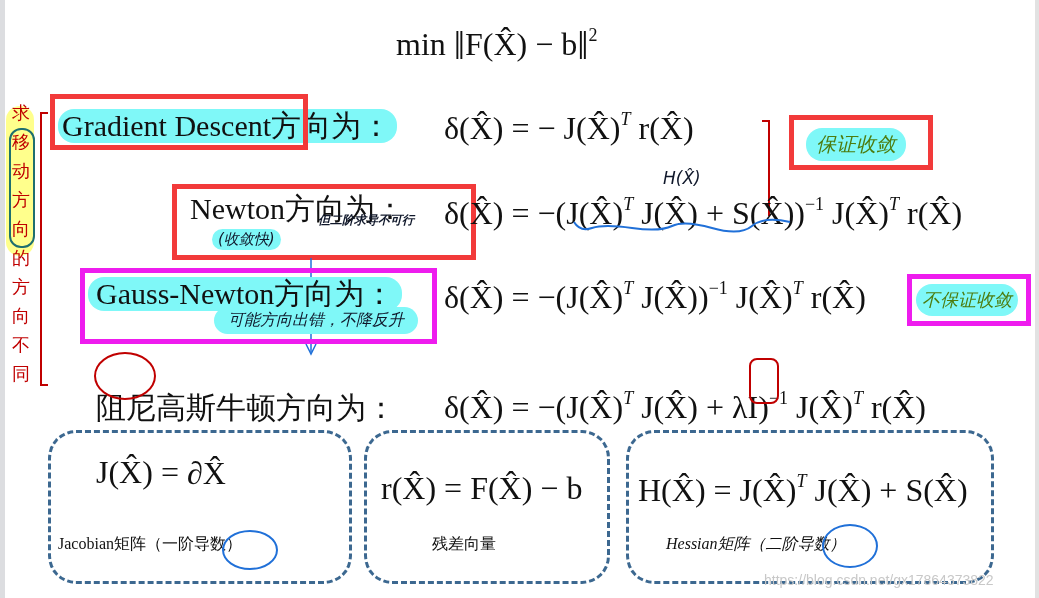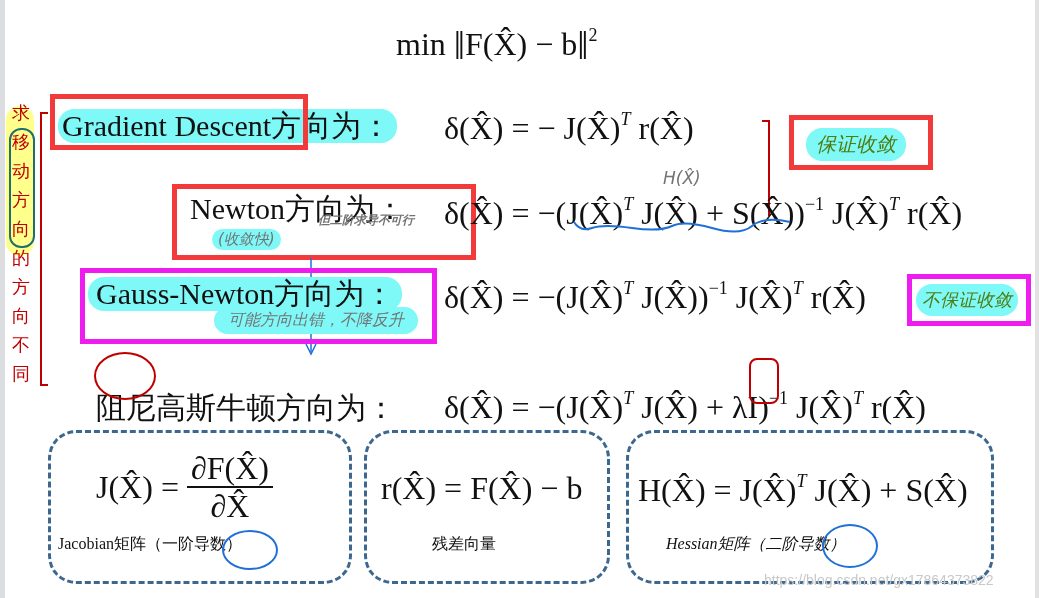--- a/index.html
+++ b/index.html
@@ -13,21 +13,21 @@
   .right-strip { position: absolute; right: 0; top: 0; width: 4px; height: 598px; background: #e2e2e2; }
   .abs { position: absolute; white-space: nowrap; }
   .math { font-family: "Liberation Serif", "DejaVu Serif", serif; font-size: 32px; line-height: 1; }
   sup.s { font-size: 18px; vertical-align: 14px; font-style: italic; }
   sup.n { font-size: 18px; vertical-align: 14px; }
   .hl { background: #7ff8f8; border-radius: 16px; }
   .label { font-size: 30px; line-height: 1; }
   .redbox { position: absolute; border: 5px solid #f23a3a; box-sizing: border-box; }
   .magbox { position: absolute; border: 5px solid #ee1cee; box-sizing: border-box; }
   .dashbox { position: absolute; border: 3px dashed #3c6890; border-radius: 28px; box-sizing: border-box; }
-  .hand-blue { color: #737373; font-family: "DejaVu Sans", sans-serif; font-style: italic; }
+  .hand-blue { color: #0f172a; font-family: "DejaVu Sans", sans-serif; font-style: italic; }
   .hand-red { color: #c00000; font-family: "DejaVu Sans", sans-serif; }
   .hand-dark { color: #4d7c0f; font-family: "DejaVu Sans", sans-serif; font-style: italic; }
   .caption { font-size: 16px; line-height: 1; }
   .frac { display: inline-block; vertical-align: middle; text-align: center; }
   .frac .num { display: block; border-bottom: 2px solid #111; padding: 0 4px 2px; }
   .frac .den { display: block; padding-top: 2px; }
   .watermark { color: #c8c8c8; font-family: "Liberation Sans", sans-serif; font-size: 14px; }
 </style>
 </head>
 <body>
@@ -100,21 +100,20 @@
 <div class="abs" style="left:94px; top:352px; width:58px; height:44px; border:2px solid #c00000; border-radius:50%;"></div>
 <div class="abs math" style="left:444px; top:363px;margin-top:26px;">
   <span>δ(X̂) = −(J(X̂)</span><sup class="s">T</sup><span> J(X̂) + λI)</span><sup class="n">−1</sup><span> J(X̂)</span><sup class="s">T</sup><span> r(X̂)</span>
 </div>
 <div class="abs" style="left:749px; top:358px; width:26px; height:42px; border:2px solid #c00000; border-radius:8px;"></div>
 
 <div class="dashbox" style="left:48px; top:430px; width:304px; height:154px;"></div>
 <div class="abs math" style="left:96px; top:452px;">
   <span style="vertical-align:middle;">J(X̂) =</span>
   <span class="frac">
-    <span class="num">∂F(X̂)</span>
     <span class="den">∂X̂</span>
   </span>
 </div>
 <div class="abs caption" style="left:58px; top:536px;">Jacobian矩阵（一阶导数）</div>
 <div class="abs" style="left:222px; top:530px; width:52px; height:36px; border:2px solid #2070d8; border-radius:50%;"></div>
 
 <div class="dashbox" style="left:364px; top:430px; width:246px; height:154px;"></div>
 <div class="abs math" style="left:381px; top:472px;">r(X̂) = F(X̂) − b</div>
 <div class="abs caption" style="left:432px; top:536px;">残差向量</div>
 

